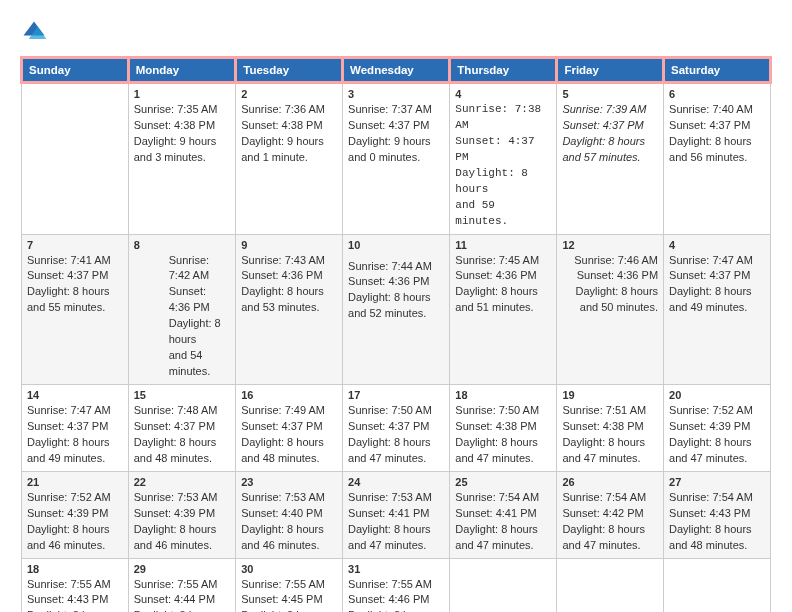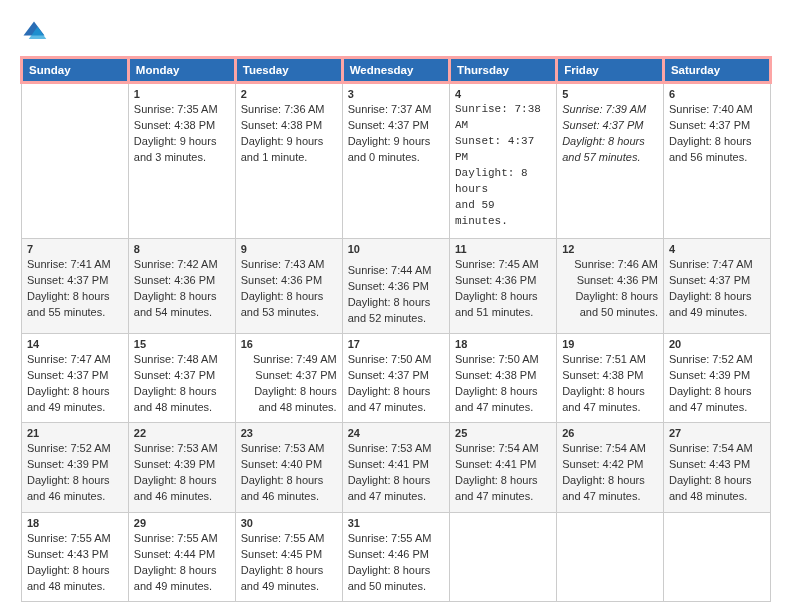--- a/index.html
+++ b/index.html
@@ -180,21 +180,21 @@
         <tr>
           <td>
             <span class="day-num">7</span>
             <div class="cell-info" style="white-space: pre-line;">Sunrise: 7:41 AM
 Sunset: 4:37 PM
 Daylight: 8 hours
 and 55 minutes.</div>
           </td>
           <td>
             <span class="day-num">8</span>
-            <div class="cell-info" style="white-space: pre-line;">Sunrise: 7:42 AM
+            <div class="cell-info" style="white-space: pre-line; margin-left: 35px;">Sunrise: 7:42 AM
 Sunset: 4:36 PM
 Daylight: 8 hours
 and 54 minutes.</div>
           </td>
           <td>
             <span class="day-num">9</span>
             <div class="cell-info" style="white-space: pre-line;">Sunrise: 7:43 AM
 Sunset: 4:36 PM
 Daylight: 8 hours
 and 53 minutes.</div>
@@ -238,21 +238,21 @@
           </td>
           <td>
             <span class="day-num">15</span>
             <div class="cell-info" style="white-space: pre-line;">Sunrise: 7:48 AM
 Sunset: 4:37 PM
 Daylight: 8 hours
 and 48 minutes.</div>
           </td>
           <td>
             <span class="day-num">16</span>
-            <div class="cell-info" style="white-space: pre-line; text-align: right;">Sunrise: 7:49 AM
+            <div class="cell-info" style="white-space: pre-line;">Sunrise: 7:49 AM
 Sunset: 4:37 PM
 Daylight: 8 hours
 and 48 minutes.</div>
           </td>
           <td>
             <span class="day-num">17</span>
             <div class="cell-info" style="white-space: pre-line;">Sunrise: 7:50 AM
 Sunset: 4:37 PM
 Daylight: 8 hours
 and 47 minutes.</div>

